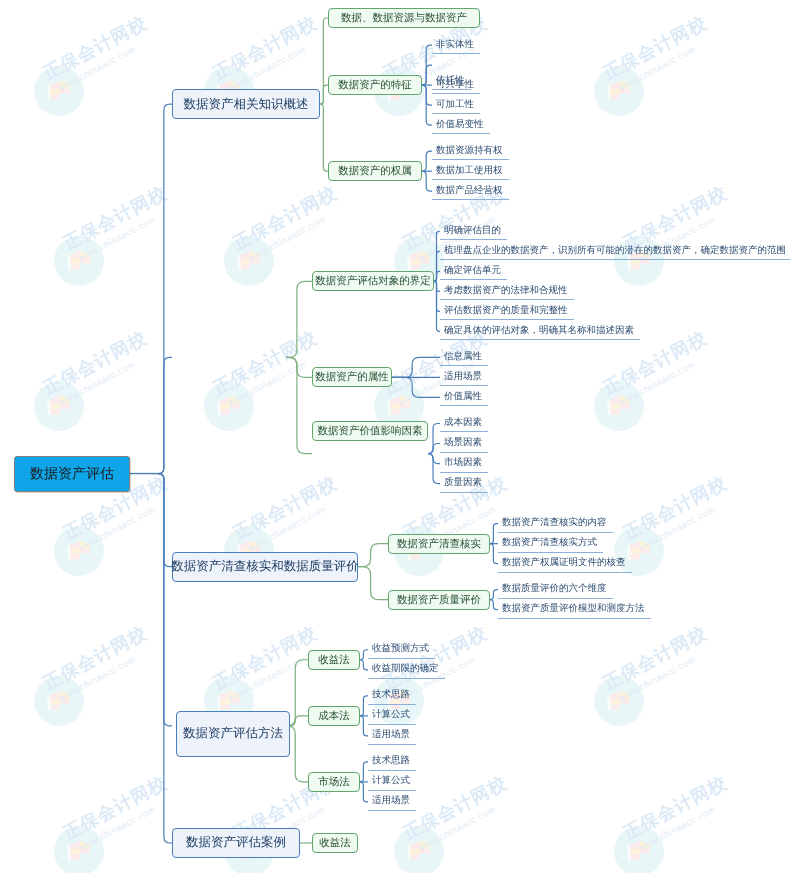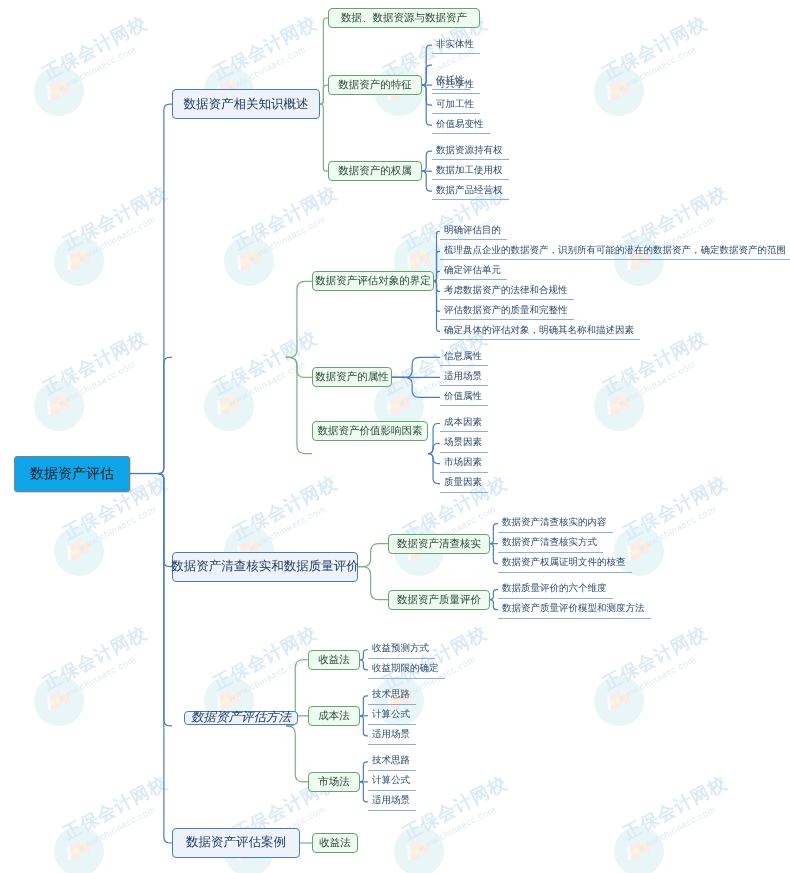--- a/index.html
+++ b/index.html
@@ -584,21 +584,21 @@
       <div class="node leaf" style="left: 440px; top: 454.543px; width: 48px; height: 18px;">市场因素</div>
       <div class="node leaf" style="left: 440px; top: 474.567px; width: 48px; height: 18px;">质量因素</div>
       <div class="node lvl2" style="left: 172px; top: 551.664px; width: 186px; height: 30px;">数据资产清查核实和数据质量评价</div>
       <div class="node lvl3" style="left: 388px; top: 533.637px; width: 102px; height: 20px;">数据资产清查核实</div>
       <div class="node leaf" style="left: 498px; top: 514.614px; width: 115px; height: 18px;">数据资产清查核实的内容</div>
       <div class="node leaf" style="left: 498px; top: 534.637px; width: 105px; height: 18px;">数据资产清查核实方式</div>
       <div class="node leaf" style="left: 498px; top: 554.661px; width: 134px; height: 18px;">数据资产权属证明文件的核查</div>
       <div class="node lvl3" style="left: 388px; top: 589.703px; width: 102px; height: 20px;">数据资产质量评价</div>
       <div class="node leaf" style="left: 498px; top: 580.691px; width: 115px; height: 18px;">数据质量评价的六个维度</div>
       <div class="node leaf" style="left: 498px; top: 600.715px; width: 153px; height: 18px;">数据资产质量评价模型和测度方法</div>
-      <div class="node lvl2" style="left: 184px; top: 710.851px; width: 114px; height: 14px; font-style: italic;">数据资产评估方法</div>
+      <div class="node lvl2" style="left: 176px; top: 710.851px; width: 114px; height: 46px;">数据资产评估方法</div>
       <div class="node lvl3" style="left: 308px; top: 649.773px; width: 52px; height: 20px;">收益法</div>
       <div class="node leaf" style="left: 368px; top: 640.762px; width: 67px; height: 18px;">收益预测方式</div>
       <div class="node leaf" style="left: 368px; top: 660.785px; width: 77px; height: 18px;">收益期限的确定</div>
       <div class="node lvl3" style="left: 308px; top: 705.839px; width: 52px; height: 20px;">成本法</div>
       <div class="node leaf" style="left: 368px; top: 686.816px; width: 48px; height: 18px;">技术思路</div>
       <div class="node leaf" style="left: 368px; top: 706.839px; width: 48px; height: 18px;">计算公式</div>
       <div class="node leaf" style="left: 368px; top: 726.863px; width: 48px; height: 18px;">适用场景</div>
       <div class="node lvl3" style="left: 308px; top: 771.917px; width: 52px; height: 20px;">市场法</div>
       <div class="node leaf" style="left: 368px; top: 752.893px; width: 48px; height: 18px;">技术思路</div>
       <div class="node leaf" style="left: 368px; top: 772.917px; width: 48px; height: 18px;">计算公式</div>

